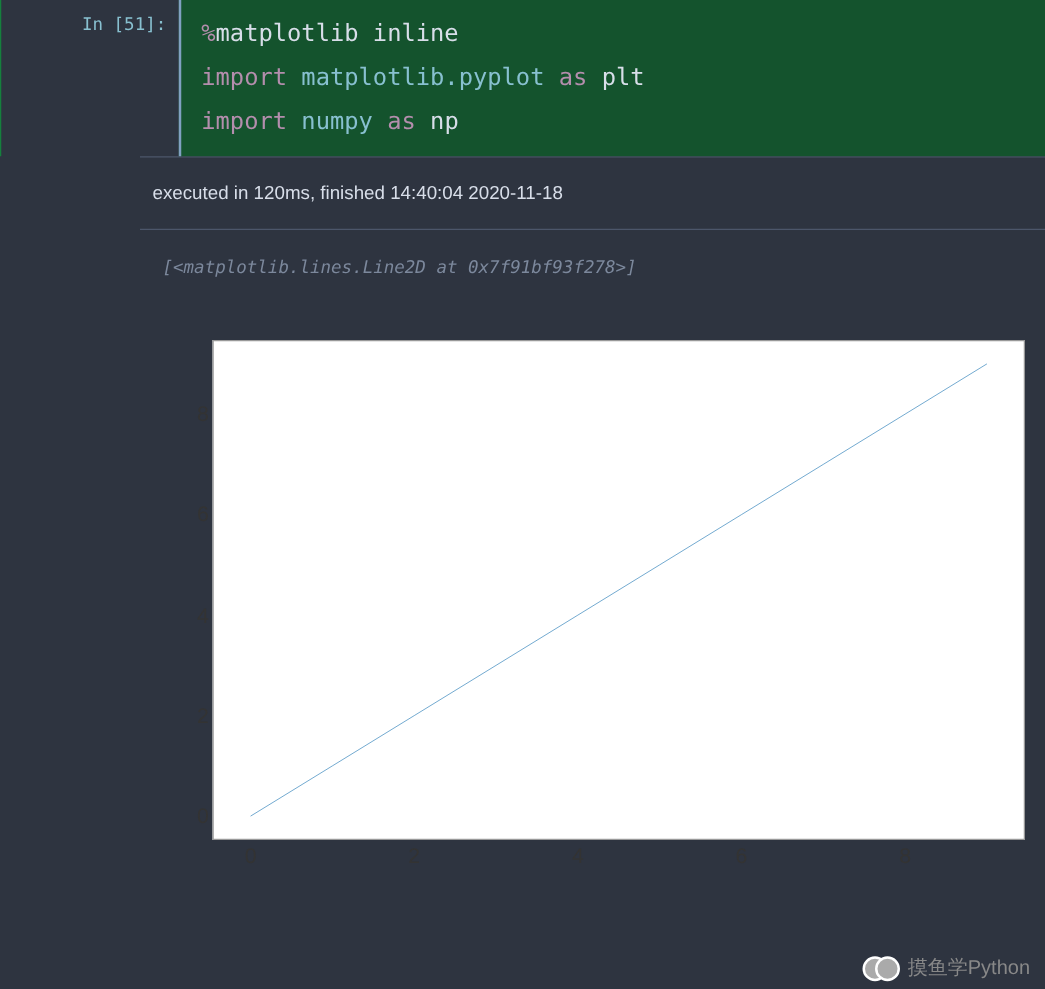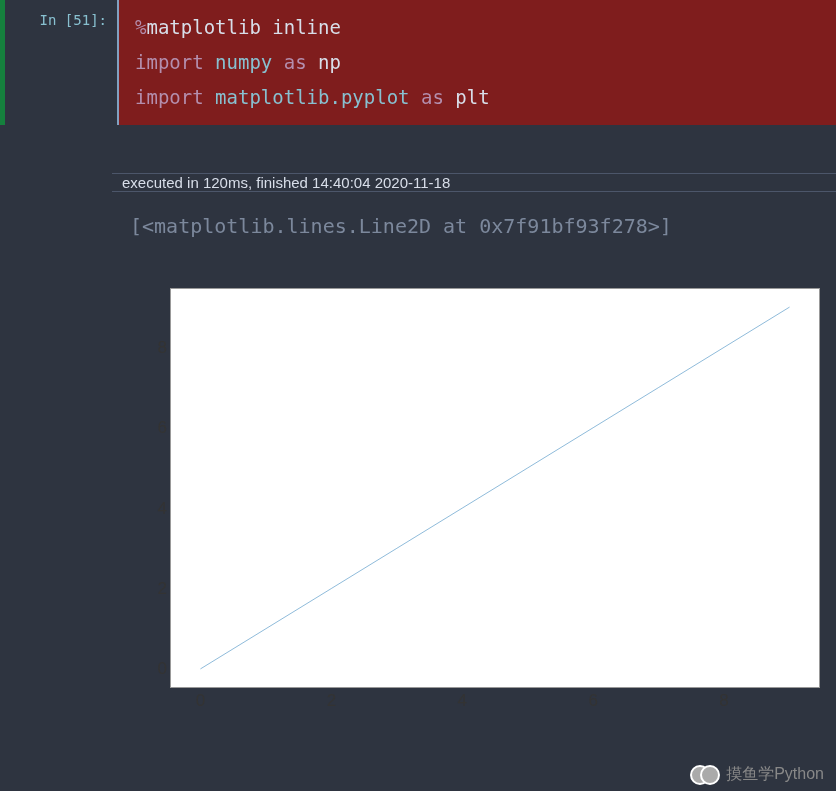--- a/index.html
+++ b/index.html
@@ -5,60 +5,61 @@
     * { margin: 0; padding: 0; box-sizing: border-box; }
     body {
       width: 836px;
       height: 791px;
       background: #2e3440;
       font-family: monospace;
       overflow: hidden;
     }
     .cell-container {
       display: flex;
-      border-left: 5px solid #15803d;
+      border-left: 1px solid #15803d;
+      padding-left: 30px;
     }
     .prompt-area {
       width: 110px;
       padding: 12px 8px;
       text-align: right;
       font-size: 14px;
       flex-shrink: 0;
     }
     .prompt-area span { color: #88c0d0; }
     .code-area {
       flex: 1;
-      background: #7f1d1d;
+      background: #14532d;
       padding: 10px 16px;
       font-size: 19px;
       line-height: 1.85;
       color: #d8dee9;
       border-left: 2px solid #81a1c1;
       margin-left: 2px;
     }
     .mg { color: #b48ead; }
     .kw { color: #b48ead; }
     .fn { color: #88c0d0; }
     .nm { color: #d8dee9; }
     .num { color: #d08770; }
     .op { color: #d8dee9; }
     .exec-bar {
       margin-left: 112px;
       border-top: 1px solid #4c566a;
       border-bottom: 1px solid #4c566a;
-      padding: 0 10px;
+      padding: 20px 10px;
       font-family: sans-serif;
       font-size: 15px;
       color: #d8dee9;
-      margin-top: 48px;
     }
     .output-text {
       margin: 22px 0 0 130px;
-      font-size: 20px;
+      font-size: 14px;
       color: #7c889c;
+      font-style: italic;
     }
     .chart-wrap {
       margin: 50px 0 0 130px;
       width: 690px;
     }
     .chart-canvas {
       background: #fff;
       border: 1px solid #999;
       position: relative;
       height: 400px;
@@ -127,24 +128,24 @@
 
 <div class="cell-container">
   <div class="prompt-area">
     <span>In [51]:</span>
   </div>
   <div class="code-area">
     <div>
       <span class="mg">%</span><span>matplotlib inline</span>
     </div>
     <div>
-      <span class="kw">import</span> <span class="fn">numpy</span> <span class="kw">as</span> <span class="nm">np</span>
+      <span class="kw">import</span> <span class="fn">matplotlib.pyplot</span> <span class="kw">as</span> <span class="nm">plt</span>
     </div>
     <div>
-      <span class="kw">import</span> <span class="fn">matplotlib.pyplot</span> <span class="kw">as</span> <span class="nm">plt</span>
+      <span class="kw">import</span> <span class="fn">numpy</span> <span class="kw">as</span> <span class="nm">np</span>
     </div>
   </div>
 </div>
 
 <div class="exec-bar">
   <span>executed in 120ms, finished 14:40:04 2020-11-18</span>
 </div>
 
 <div class="output-text">
   <span>[&lt;matplotlib.lines.Line2D at 0x7f91bf93f278&gt;]</span>

